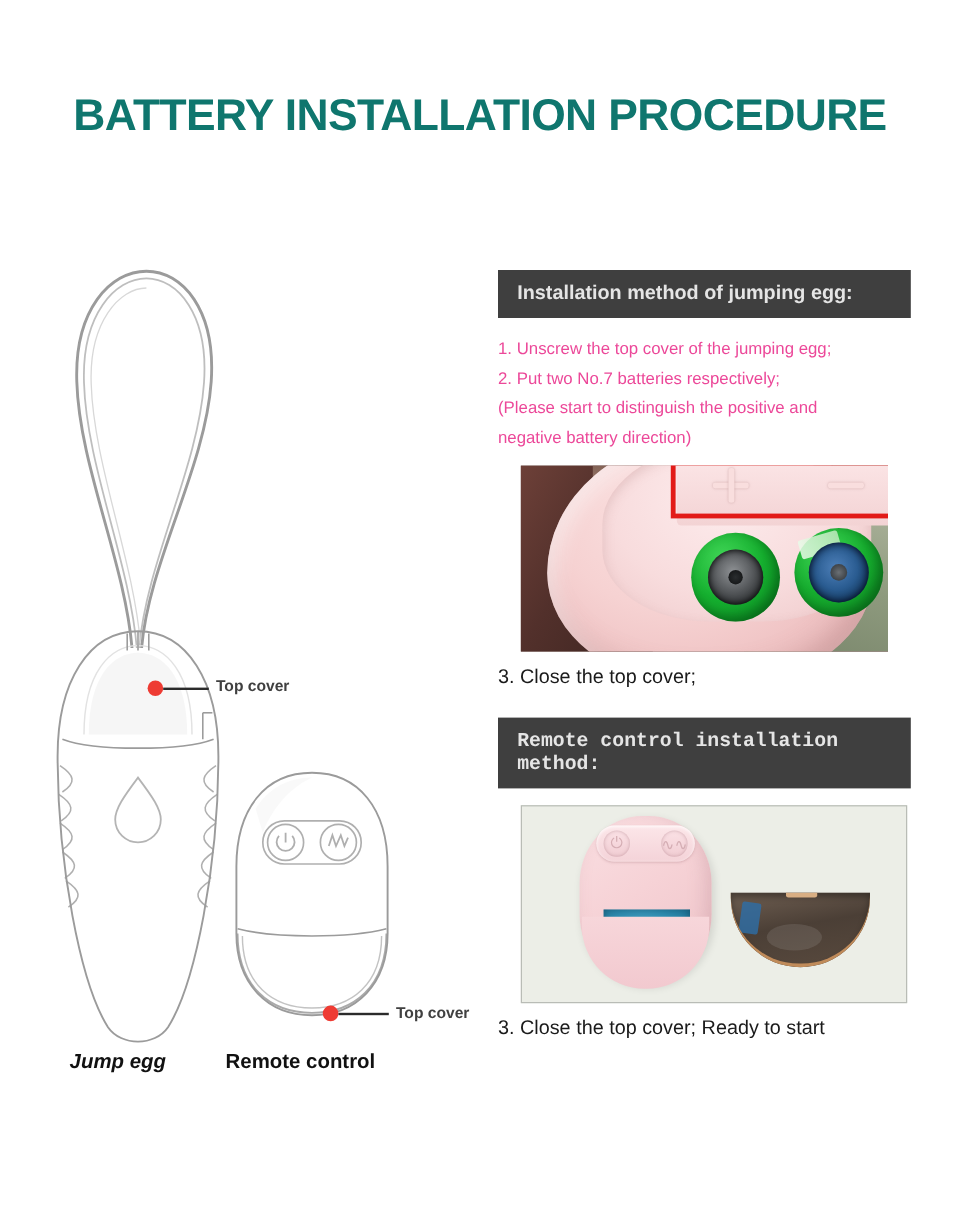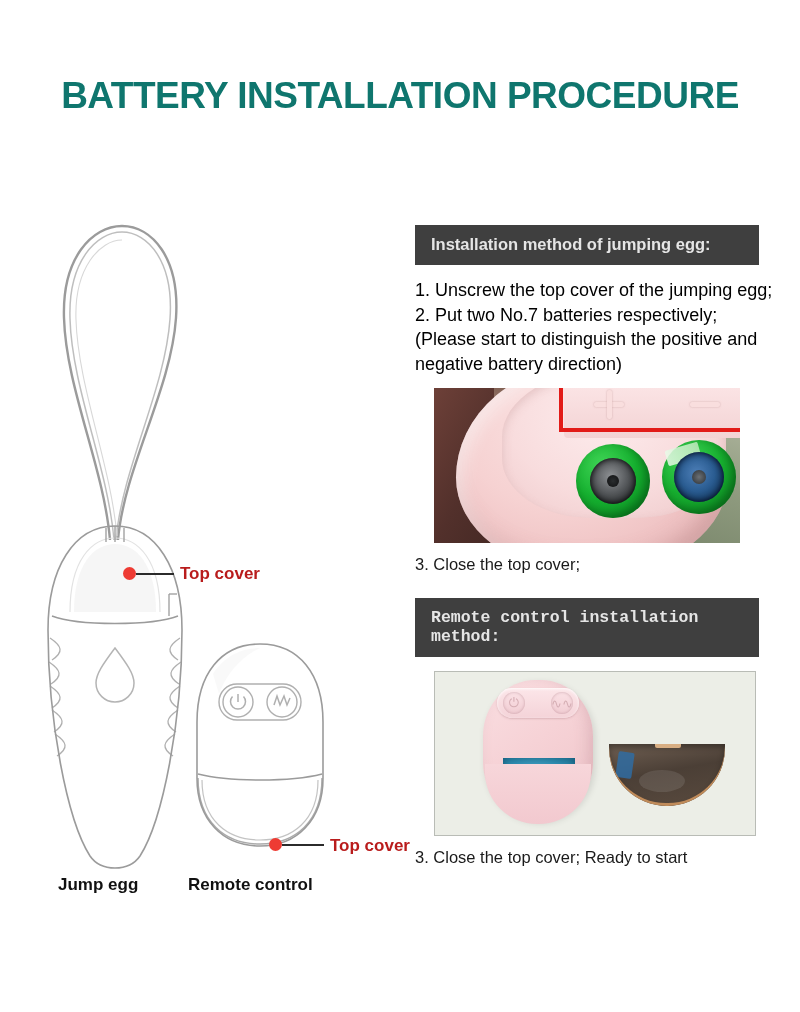--- a/index.html
+++ b/index.html
@@ -34,21 +34,21 @@
   
   .callout-dot{
     position:absolute;width:13px;height:13px;border-radius:50%;
     background:#ee3b33;
   }
   .callout-line{
     position:absolute;height:2px;background:#2b2b2b;
   }
   .callout-text{
     position:absolute;
-    font-size:17px;font-weight:bold;color:#b91c1c;
+    font-size:13px;font-weight:bold;color:#404040;
     white-space:nowrap;
   }
 
   .cap-label{
     position:absolute;
     font-size:17px;font-weight:bold;color:#111;
     white-space:nowrap;
   }
 
   
@@ -58,23 +58,23 @@
     background:#3f3f3f;
     color:#e5e5e5;
     font-size:16.5px;
     font-weight:bold;
     padding:10px 14px 11px 16px;
     box-sizing:border-box;
     width:344px;
   }
   .steps{
     margin-top:13px;
-    font-size:18px;
+    font-size:14px;
     line-height:24.5px;
-    color:#000000;
+    color:#ec4899;
     font-family:"Liberation Sans",sans-serif;
   }
   .steps div{white-space:nowrap;}
 
   .photo-wrap{position:relative;margin-top:10px;}
   .after-photo{
     font-size:16.5px;line-height:24px;color:#1a1a1a;margin-top:9px;
   }
 
   
@@ -266,21 +266,21 @@
     </svg>
 
     <div class="callout-dot" style="left:123px;top:367px;"></div>
     <div class="callout-line" style="left:136px;top:373px;width:38px;"></div>
     <div class="callout-text" style="left:180px;top:364px;">Top cover</div>
 
     <div class="callout-dot" style="left:269px;top:638px;"></div>
     <div class="callout-line" style="left:282px;top:644px;width:42px;"></div>
     <div class="callout-text" style="left:330px;top:636px;">Top cover</div>
 
-    <div class="cap-label" style="left:58px;top:675px;">Jump egg</div>
+    <div class="cap-label" style="left:58px;top:675px;font-style:italic;">Jump egg</div>
     <div class="cap-label" style="left:188px;top:675px;">Remote control</div>
   </div>
 
   <div class="right-col">
 
     <div class="sec-bar">Installation method of jumping egg:</div>
 
     <div class="steps">
       <div>1. Unscrew the top cover of the jumping egg;</div>
       <div>2. Put two No.7 batteries respectively;</div>

